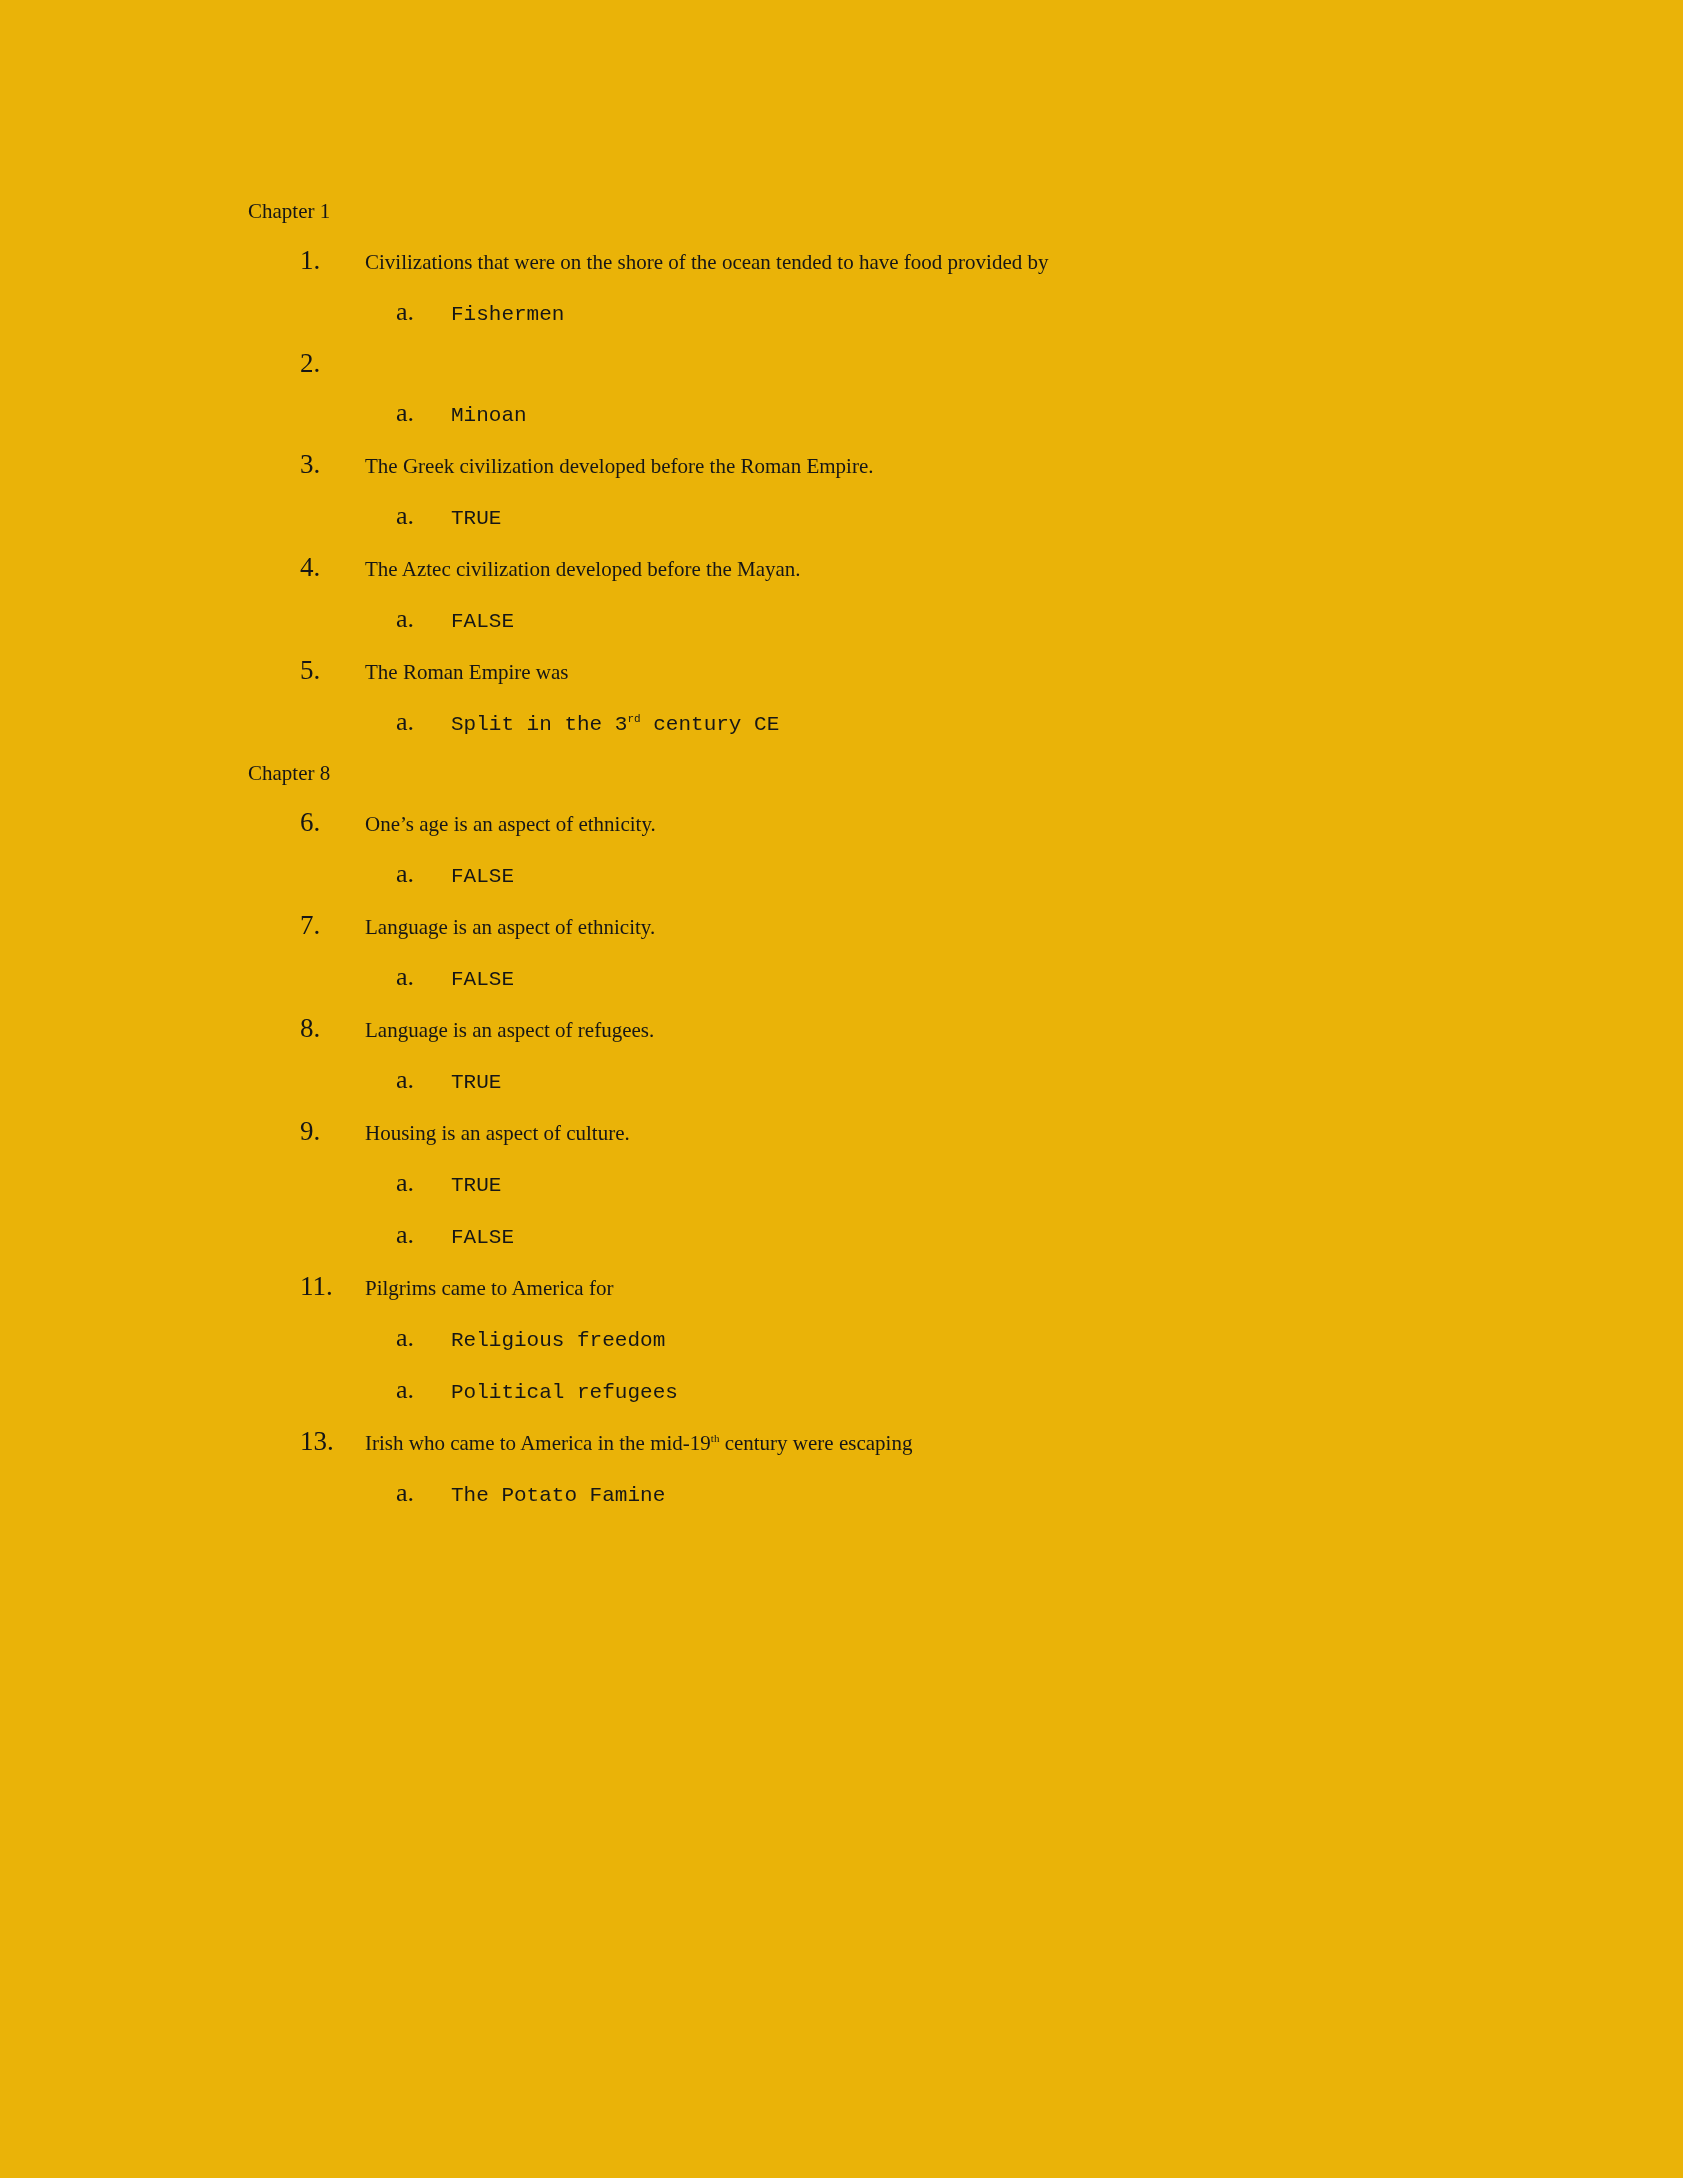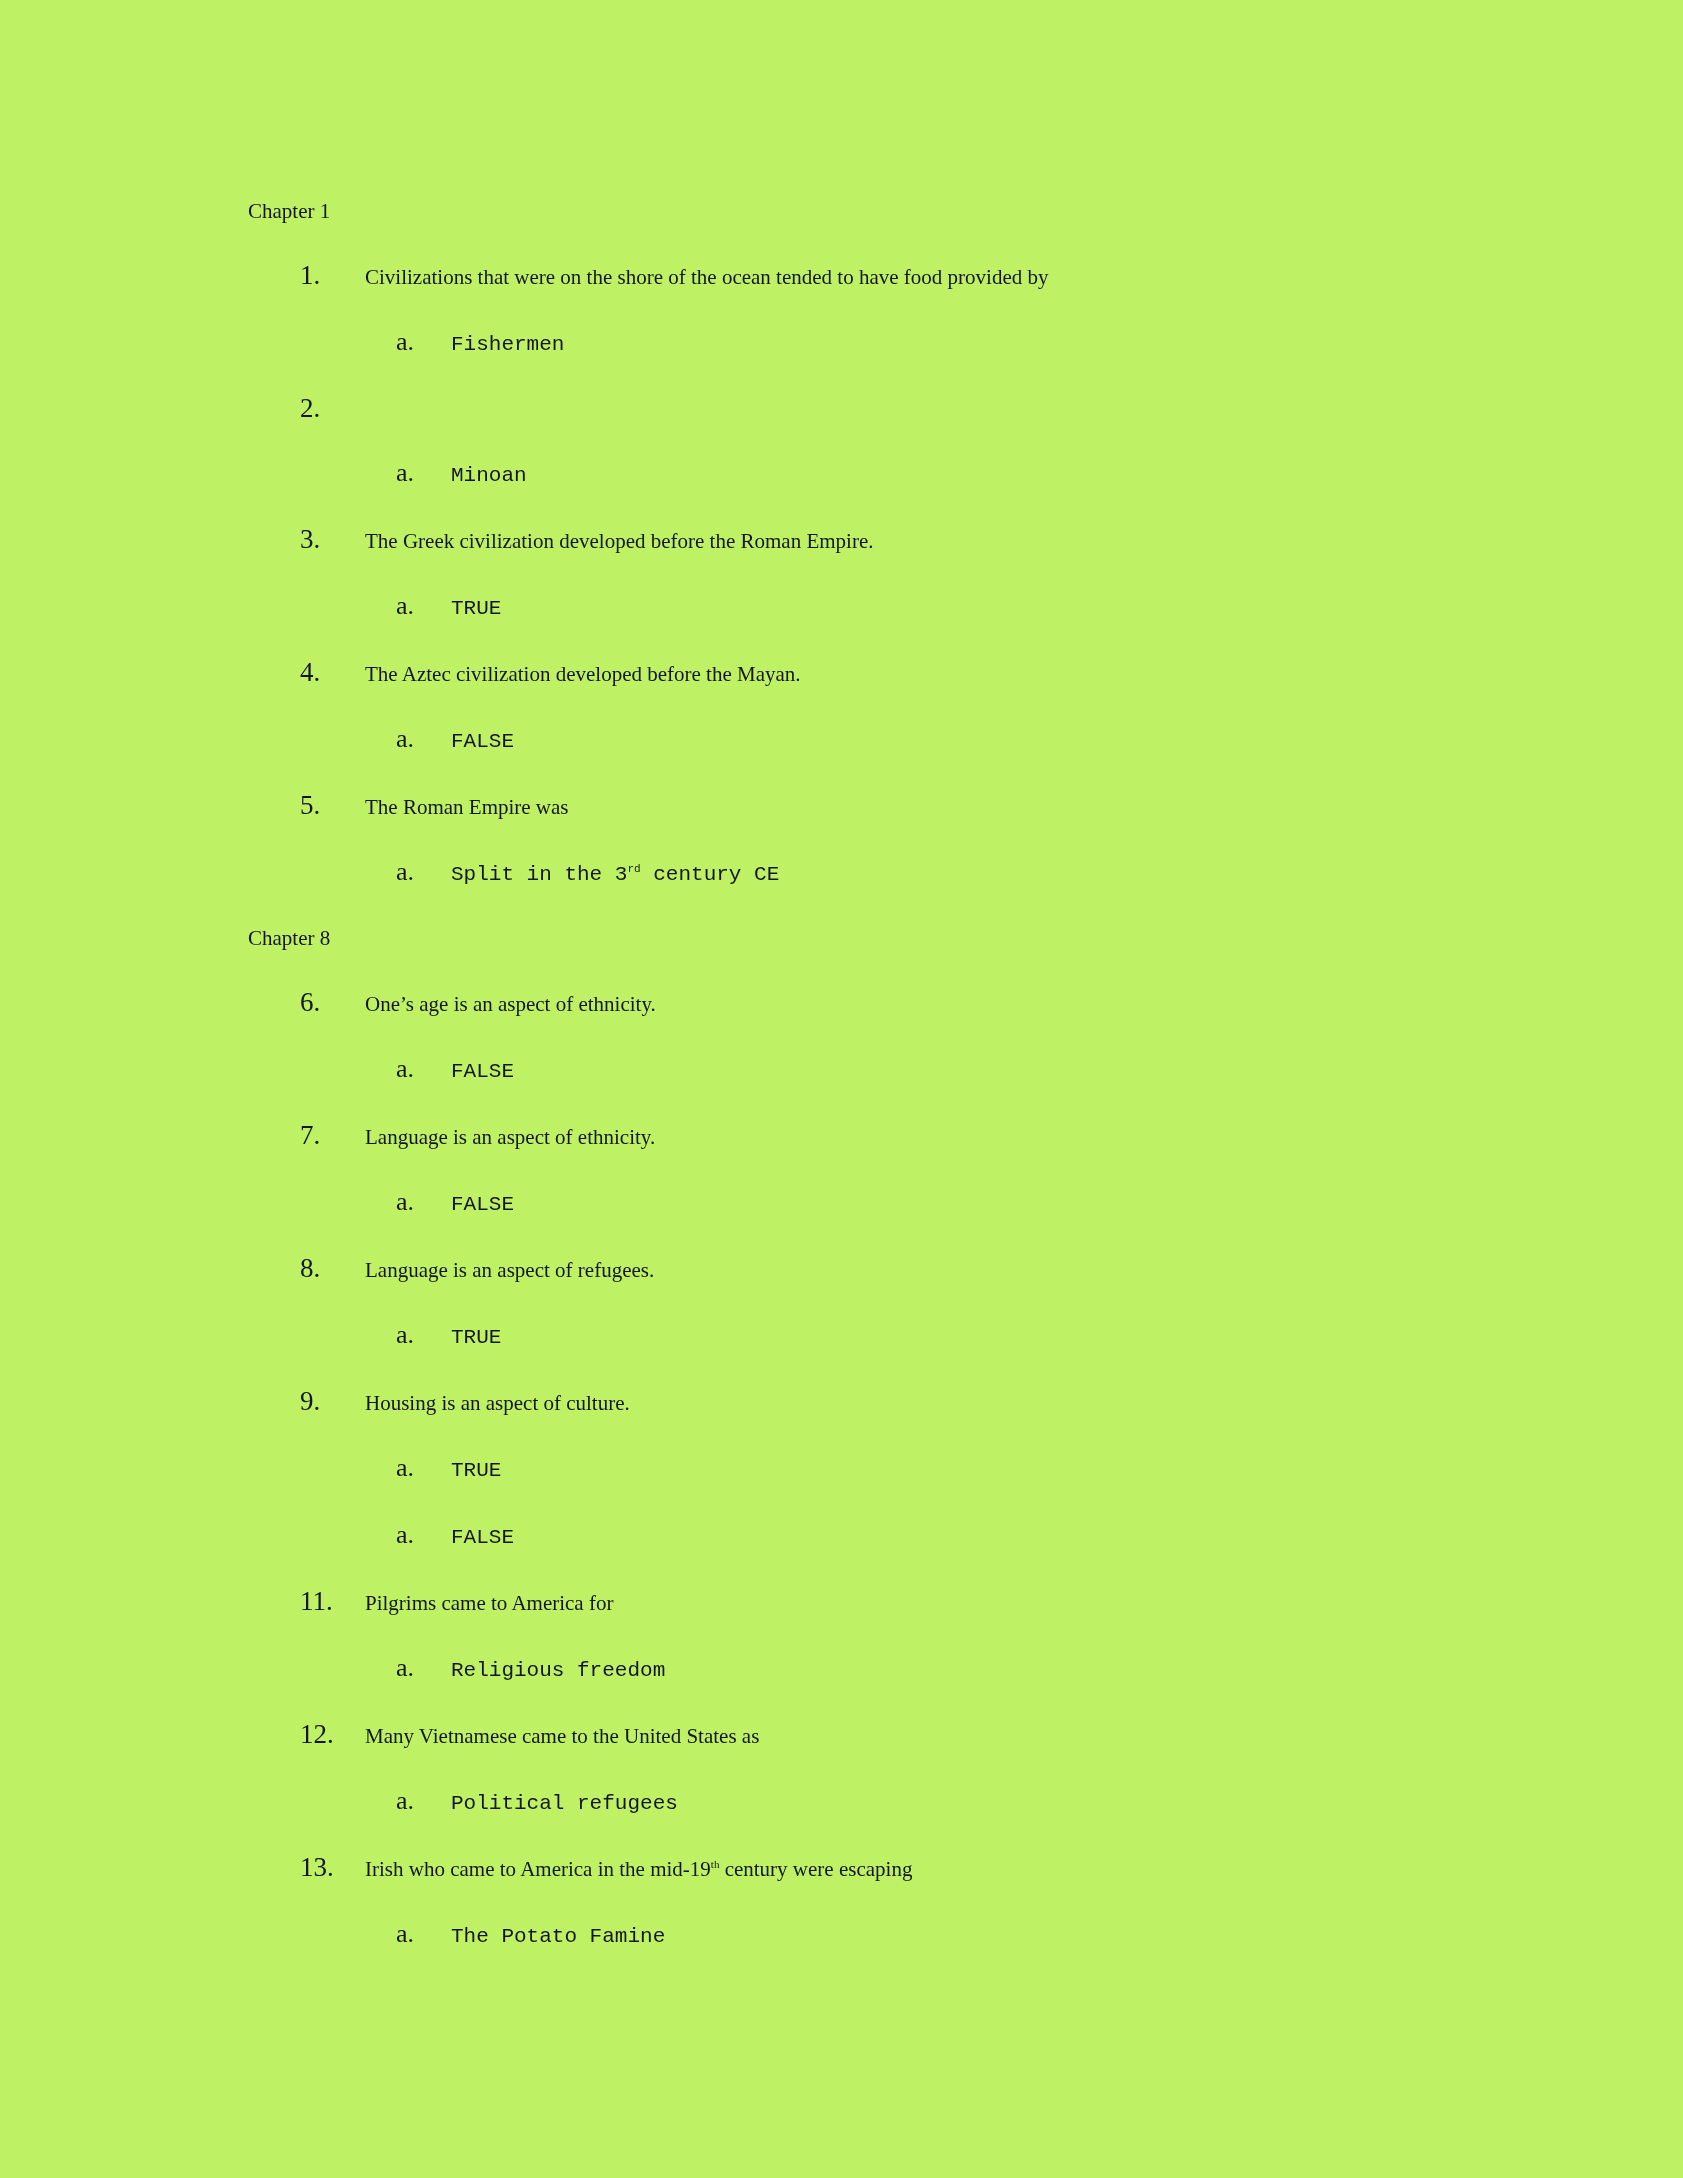--- a/index.html
+++ b/index.html
@@ -1,25 +1,25 @@
 <!DOCTYPE html>
 <html><head>
 <meta charset="utf-8">
 <style>
   html,body { margin:0; padding:0; background:#ffffff; }
   #page {
     position:relative;
     width:1683px;
     height:2178px;
-    background:#bef264;
+    background:#eab308;
     box-sizing:border-box;
     padding-top:197px;
     display:flex;
     flex-direction:column;
-    row-gap:35px;
+    row-gap:20px;
     overflow:hidden;
     font-family:"Liberation Serif","DejaVu Serif",serif;
     color:#161616;
   }
   .chapter-row {
     padding-left:248px;
     font-size:21px;
     line-height:29px;
     font-weight:normal;
     margin:0;
@@ -237,29 +237,20 @@
     </div>
   </div>
 
   <div class="a-row">
     <span class="a-label">a.</span>
     <span class="a-text">
       <span>Religious freedom</span><sup></sup><span></span>
     </span>
   </div>
 
-  <div class="q-row">
-    <span class="q-num">12.</span>
-    <div class="q-text">
-      <div class="q-line1">
-        <span>Many Vietnamese came to the United States as</span><sup></sup><span></span>
-      </div>
-      <div class="q-line2"></div>
-    </div>
-  </div>
 
   <div class="a-row">
     <span class="a-label">a.</span>
     <span class="a-text">
       <span>Political refugees</span><sup></sup><span></span>
     </span>
   </div>
 
   <div class="q-row">
     <span class="q-num">13.</span>

